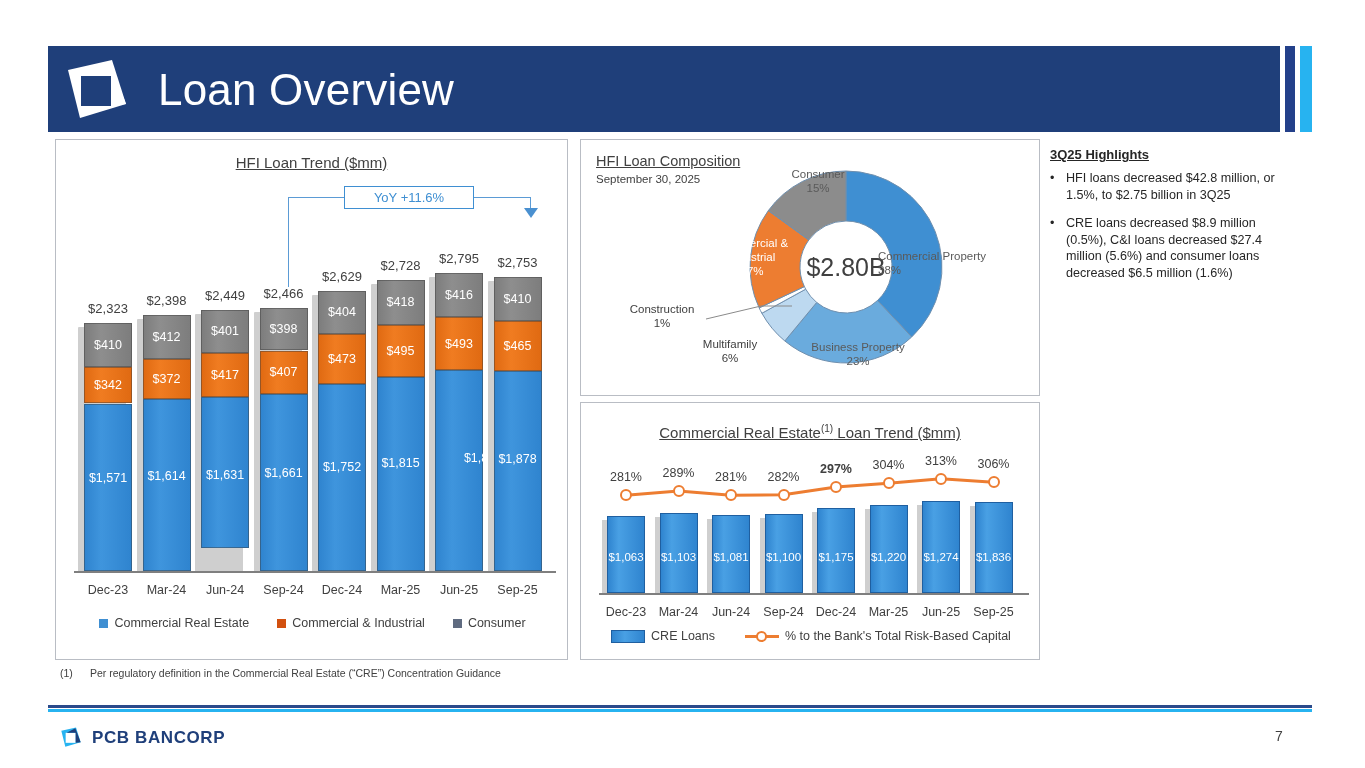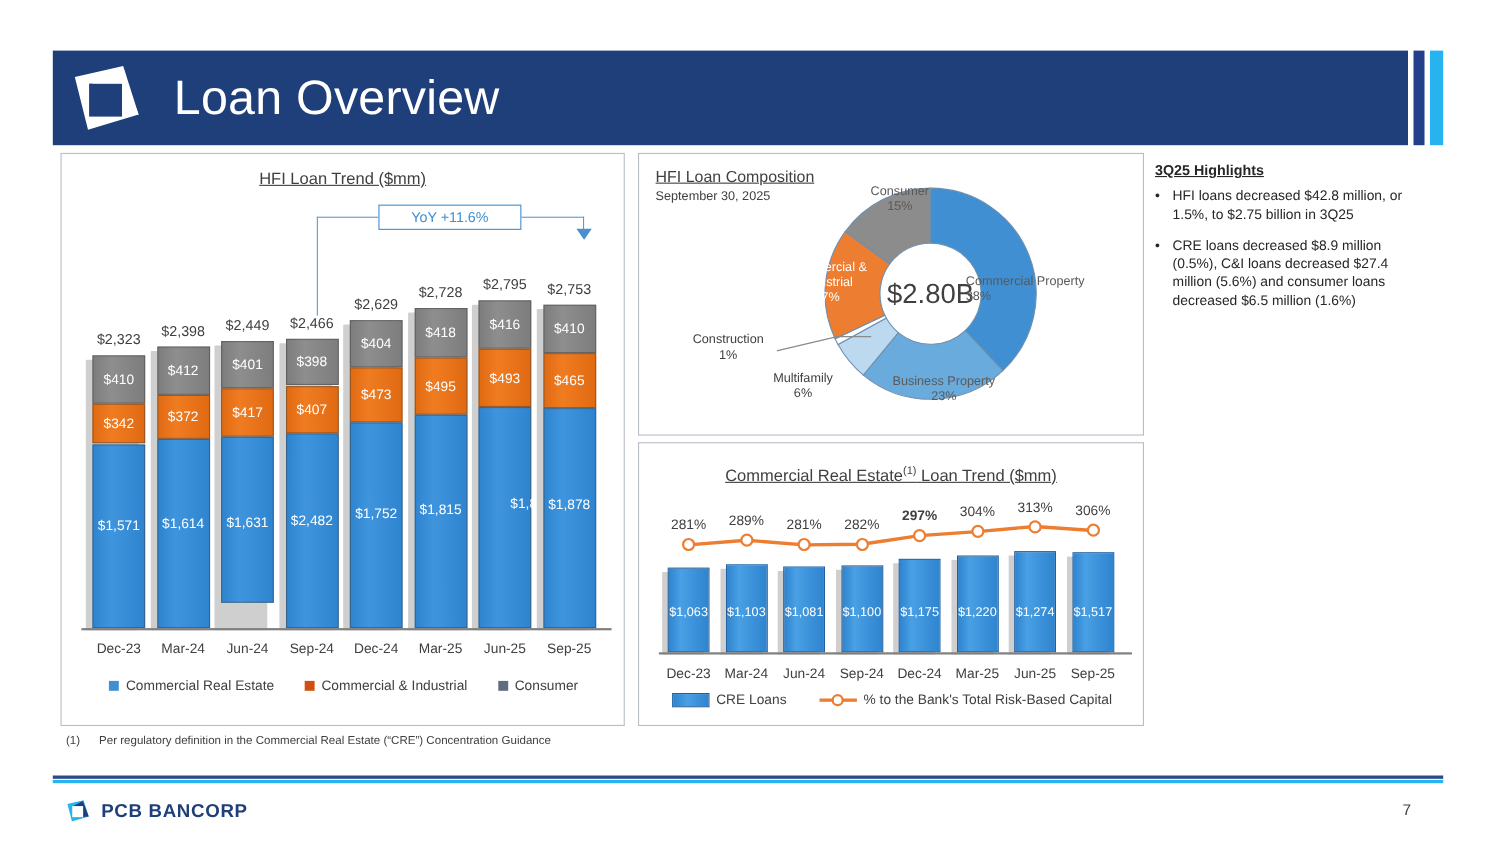--- a/index.html
+++ b/index.html
@@ -149,21 +149,21 @@
         </div>
         <div class="tot-lbl" style="left: 134px; top: 147.89px;">$2,449</div>
         <div class="bar-shadow" style="left: 197.5px; top: 172.078px; height: 260.922px;"></div>
         <div class="seg cons" style="left: 203.5px; top: 168.078px; height: 42.4343px;">
           <span>$398</span>
         </div>
         <div class="seg ci" style="left: 203.5px; top: 210.512px; height: 43.3939px;">
           <span>$407</span>
         </div>
         <div class="seg cre" style="left: 203.5px; top: 253.906px; height: 177.094px; align-items: flex-start;">
-          <span style="margin-top: 70.8376px;">$2,482</span>
+          <span style="margin-top: 70.8376px;">$1,661</span>
         </div>
         <div class="tot-lbl" style="left: 192.5px; top: 146.078px;">$2,466</div>
         <div class="bar-shadow" style="left: 256px; top: 154.699px; height: 278.301px;"></div>
         <div class="seg cons" style="left: 262px; top: 150.699px; height: 43.0741px;">
           <span>$404</span>
         </div>
         <div class="seg ci" style="left: 262px; top: 193.773px; height: 50.4308px;">
           <span>$473</span>
         </div>
         <div class="seg cre" style="left: 262px; top: 244.204px; height: 186.796px; align-items: flex-start;">
@@ -311,21 +311,21 @@
         <div class="cre-shadow" style="left: 283.5px; top: 105.9px; height: 86.1005px;"></div>
         <div class="cre-bar" style="left: 288.5px; top: 101.9px; height: 88.1005px;"></div>
         <div class="cre-vlbl" style="left: 280.5px; top: 148px;">$1,220</div>
         <div class="pct-lbl" style="left: 280.5px; top: 55.32px;">304%</div>
         <div class="cre-shadow" style="left: 336px; top: 102px; height: 90px;"></div>
         <div class="cre-bar" style="left: 341px; top: 98px; height: 92px;"></div>
         <div class="cre-vlbl" style="left: 333px; top: 148px;">$1,274</div>
         <div class="pct-lbl" style="left: 333px; top: 50.64px;">313%</div>
         <div class="cre-shadow" style="left: 388.5px; top: 102.722px; height: 89.2779px;"></div>
         <div class="cre-bar" style="left: 393.5px; top: 98.7221px; height: 91.2779px;"></div>
-        <div class="cre-vlbl" style="left: 385.5px; top: 148px;">$1,517</div>
+        <div class="cre-vlbl" style="left: 385.5px; top: 148px;">$1,836</div>
         <div class="pct-lbl" style="left: 385.5px; top: 54.28px;">306%</div>
         <svg width="460" height="210" style="position: absolute; left: 0px; top: 0px; pointer-events: none;">
           <polyline points="45,92.28 97.5,88.12 150,92.28 202.5,91.76 255,83.96 307.5,80.32 360,75.64 412.5,79.28" fill="none" stroke="#ed7d31" stroke-width="3"></polyline>
         </svg>
         <div class="marker" style="left: 39px; top: 86.28px;"></div>
         <div class="marker" style="left: 91.5px; top: 82.12px;"></div>
         <div class="marker" style="left: 144px; top: 86.28px;"></div>
         <div class="marker" style="left: 196.5px; top: 85.76px;"></div>
         <div class="marker" style="left: 249px; top: 77.96px;"></div>
         <div class="marker" style="left: 301.5px; top: 74.32px;"></div>

